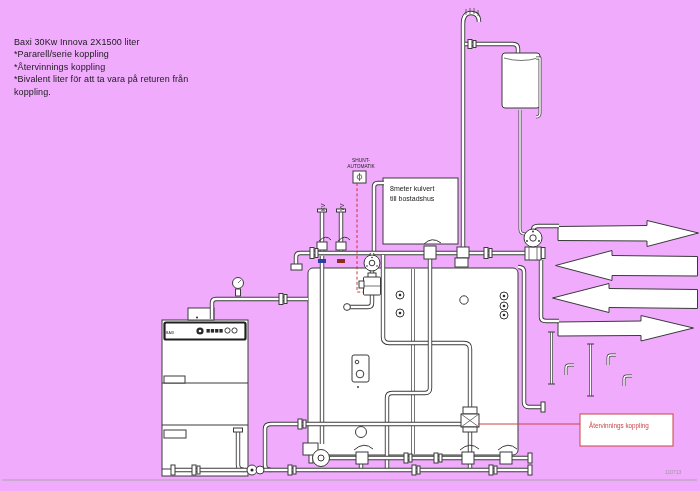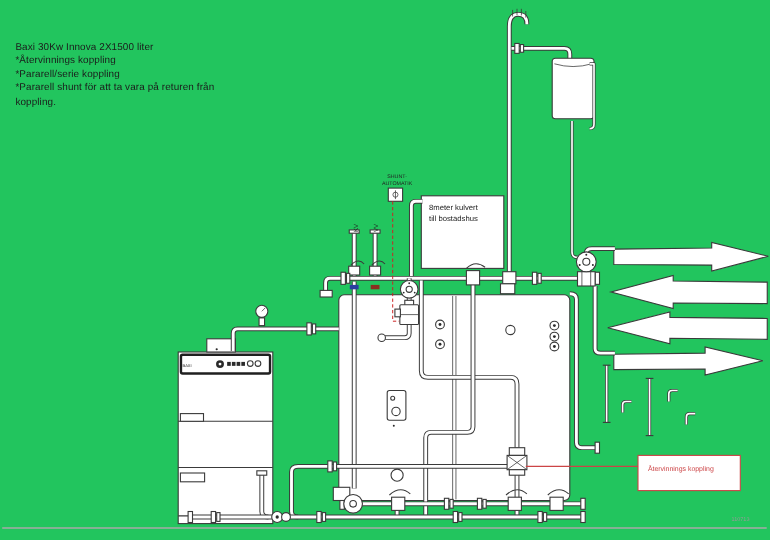--- a/index.html
+++ b/index.html
@@ -1,16 +1,16 @@
 <!DOCTYPE html>
 <html><head>
 <meta charset="utf-8">
 <style>
   html,body{margin:0;padding:0;background:#fff;}
-  .page{position:relative;width:700px;height:491px;background:#22c55e;overflow:hidden;
+  .page{position:relative;width:700px;height:491px;background:#f0abfc;overflow:hidden;
         font-family:"Liberation Sans",sans-serif;}
   .notes{position:absolute;left:14px;top:36px;font-size:9px;line-height:12.4px;
          color:#1b1b1b;letter-spacing:.1px;white-space:nowrap;}
   svg{position:absolute;left:0;top:0;}
   .ln{fill:none;stroke:#3a3a3a;stroke-width:1;}
   .lnt{fill:none;stroke:#3a3a3a;stroke-width:.7;}
   .po{fill:none;stroke:#3a3a3a;stroke-width:4.4;stroke-linejoin:round;}
   .pi{fill:none;stroke:#fff;stroke-width:2.6;stroke-linejoin:round;}
   .pot{fill:none;stroke:#3a3a3a;stroke-width:2.9;stroke-linejoin:round;}
   .pit{fill:none;stroke:#fff;stroke-width:1.5;stroke-linejoin:round;}
@@ -19,23 +19,23 @@
   .panel{fill:#fff;stroke:#1f1f1f;stroke-width:2.2;}
   .txt{fill:#222;font-family:"Liberation Sans",sans-serif;}
 </style>
 </head>
 <body>
 
 <div class="page">
 
   <div class="notes">
     <div>Baxi 30Kw Innova 2X1500 liter</div>
+    <div>*Pararell/serie koppling</div>
     <div>*Återvinnings koppling</div>
-    <div>*Pararell/serie koppling</div>
-    <div>*Pararell shunt för att ta vara på returen från</div>
+    <div>*Bivalent liter för att ta vara på returen från</div>
     <div>koppling.</div>
   </div>
 
   <svg width="700" height="491" viewBox="0 0 700 491">
 
     <line x1="2" y1="480" x2="697" y2="480" stroke-width="1.2" fill="none" stroke="#a8a8a8"></line>
 
     <g>
       <rect x="308" y="268" width="210" height="187" rx="5" class="fw"></rect>
       <line x1="411.5" y1="269" x2="411.5" y2="454" class="lnt"></line>

